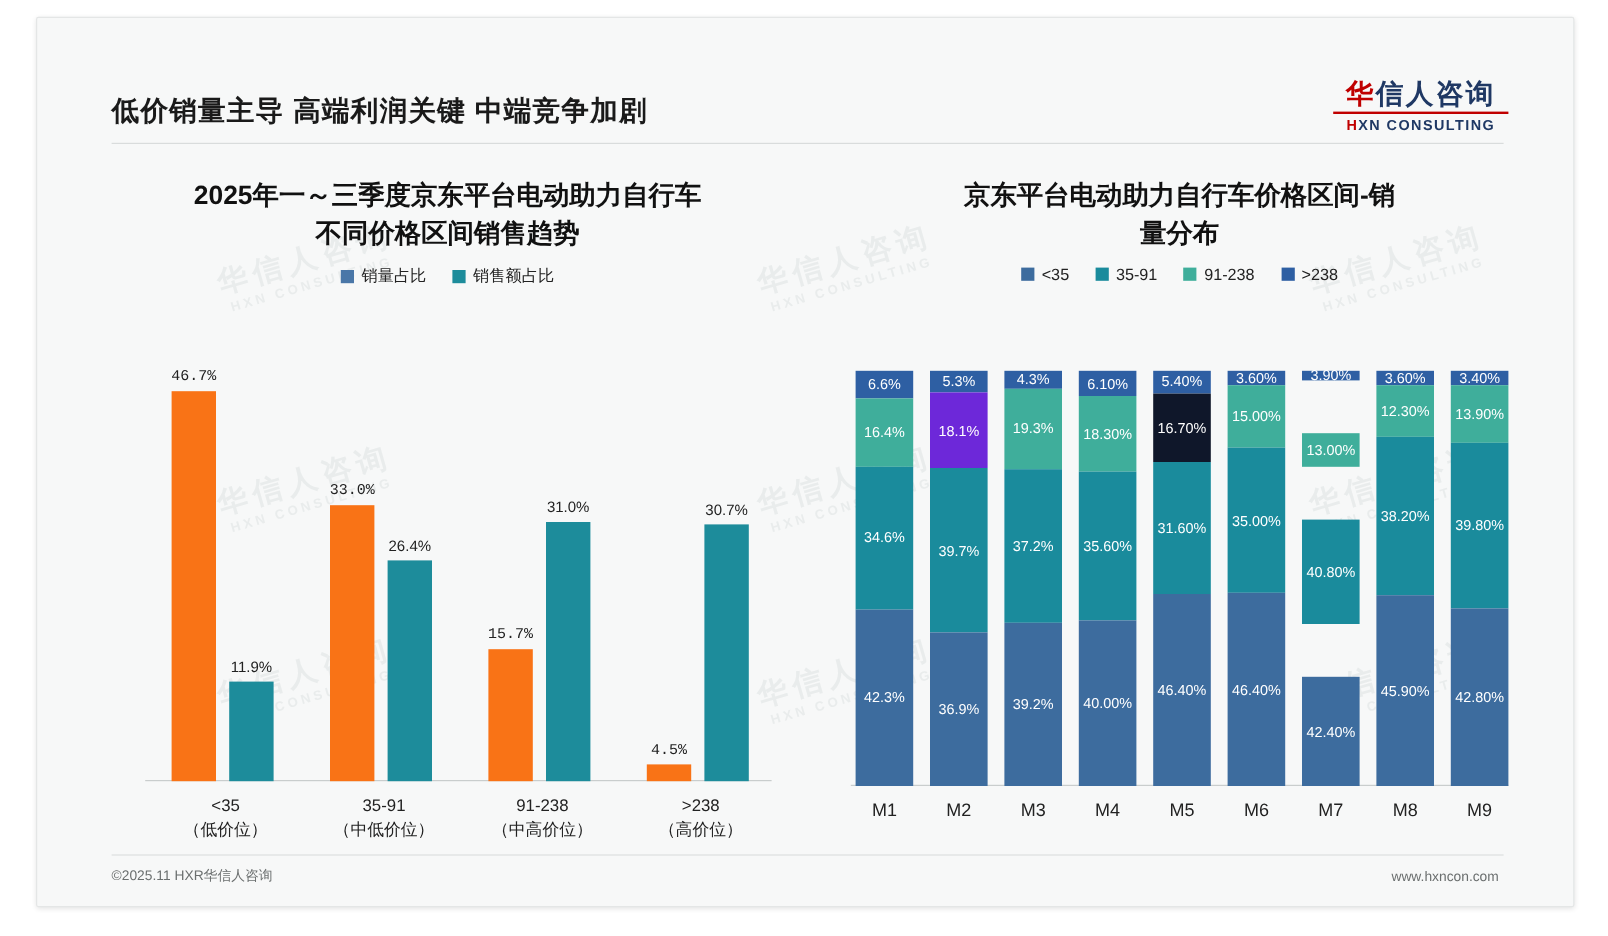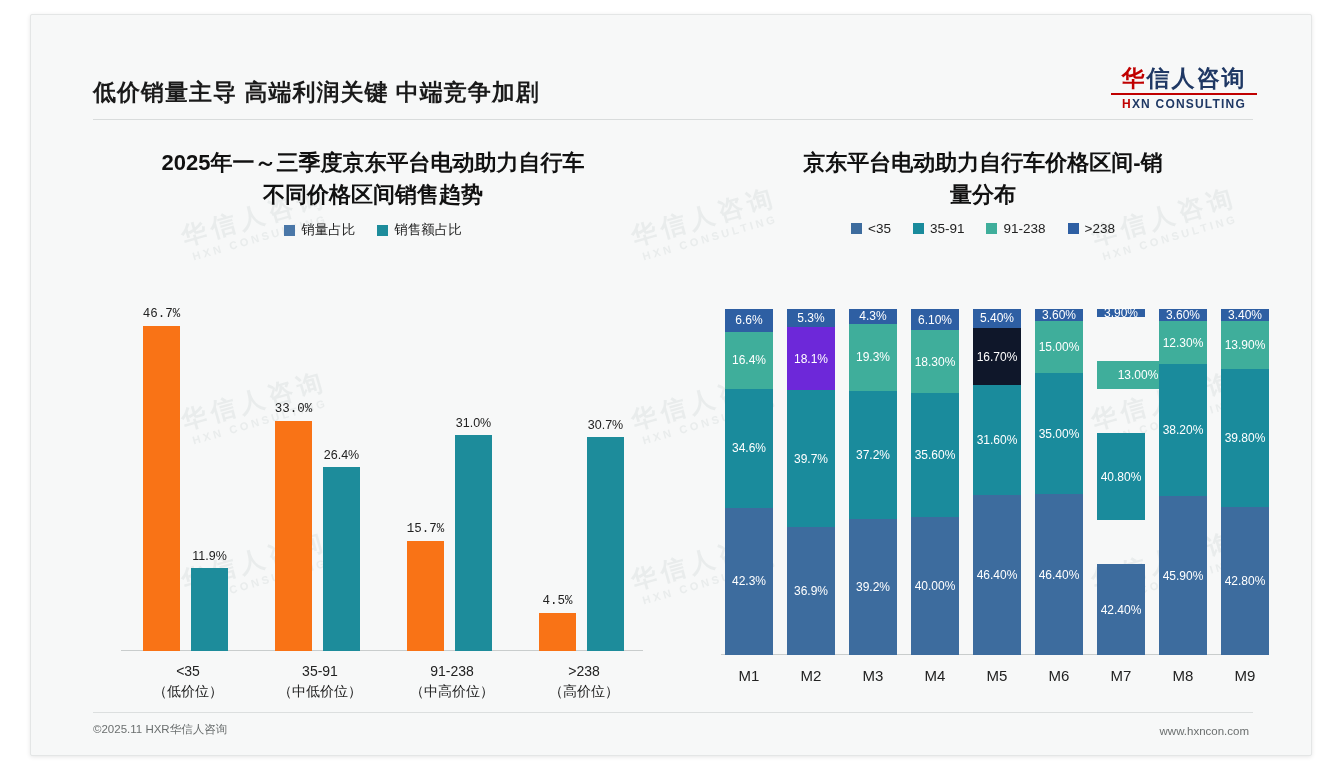--- a/index.html
+++ b/index.html
@@ -176,21 +176,21 @@
     text-align: center;
     font-size: 14px;
     color: #222;
     line-height: 20px;
   }
 
   
   #right-panel { left: 672px; top: 132px; width: 560px; height: 570px; }
   .plot-r {
     position: absolute;
-    left: 12px;
+    left: 0;
     top: 112px;
     width: 560px;
     height: 458px;
   }
   .axis-line-r {
     position: absolute;
     left: 6px;
     right: 6px;
     bottom: 62px;
     height: 1px;
@@ -356,21 +356,21 @@
         <div class="bar amt" style="height:216px;">
           <span class="bar-label">31.0%</span>
         </div>
         <div class="cat-label">
           <div>91-238</div>
           <div>（中高价位）</div>
         </div>
       </div>
 
       <div class="group" style="left:428px;">
-        <div class="bar qty" style="height:38px;margin-top:46px;">
+        <div class="bar qty" style="height:14px;margin-top:46px;">
           <span class="bar-label">4.5%</span>
         </div>
         <div class="bar amt" style="height:214px;">
           <span class="bar-label">30.7%</span>
         </div>
         <div class="cat-label">
           <div>&gt;238</div>
           <div>（高价位）</div>
         </div>
       </div>
@@ -497,21 +497,21 @@
         <div class="seg" style="height:46.4%; background:#3d6c9e;">
             <span>46.40%</span>
           </div>
         <div class="xlabel-r">M6</div>
       </div>
 
       <div class="stack" style="left:382px;gap:44px;">
         <div class="seg" style="height:3.9%;  background:#2e5fa3;">
             <span>3.90%</span>
           </div>
-        <div class="seg" style="height:13.0%; background:#3fae9b;padding-left:34px;">
+        <div class="seg" style="height:13.0%; background:#3fae9b;">
             <span>13.00%</span>
           </div>
         <div class="seg" style="height:40.8%; background:#1a8b9c;">
             <span>40.80%</span>
           </div>
         <div class="seg" style="height:42.4%; background:#3d6c9e;">
             <span>42.40%</span>
           </div>
         <div class="xlabel-r">M7</div>
       </div>

